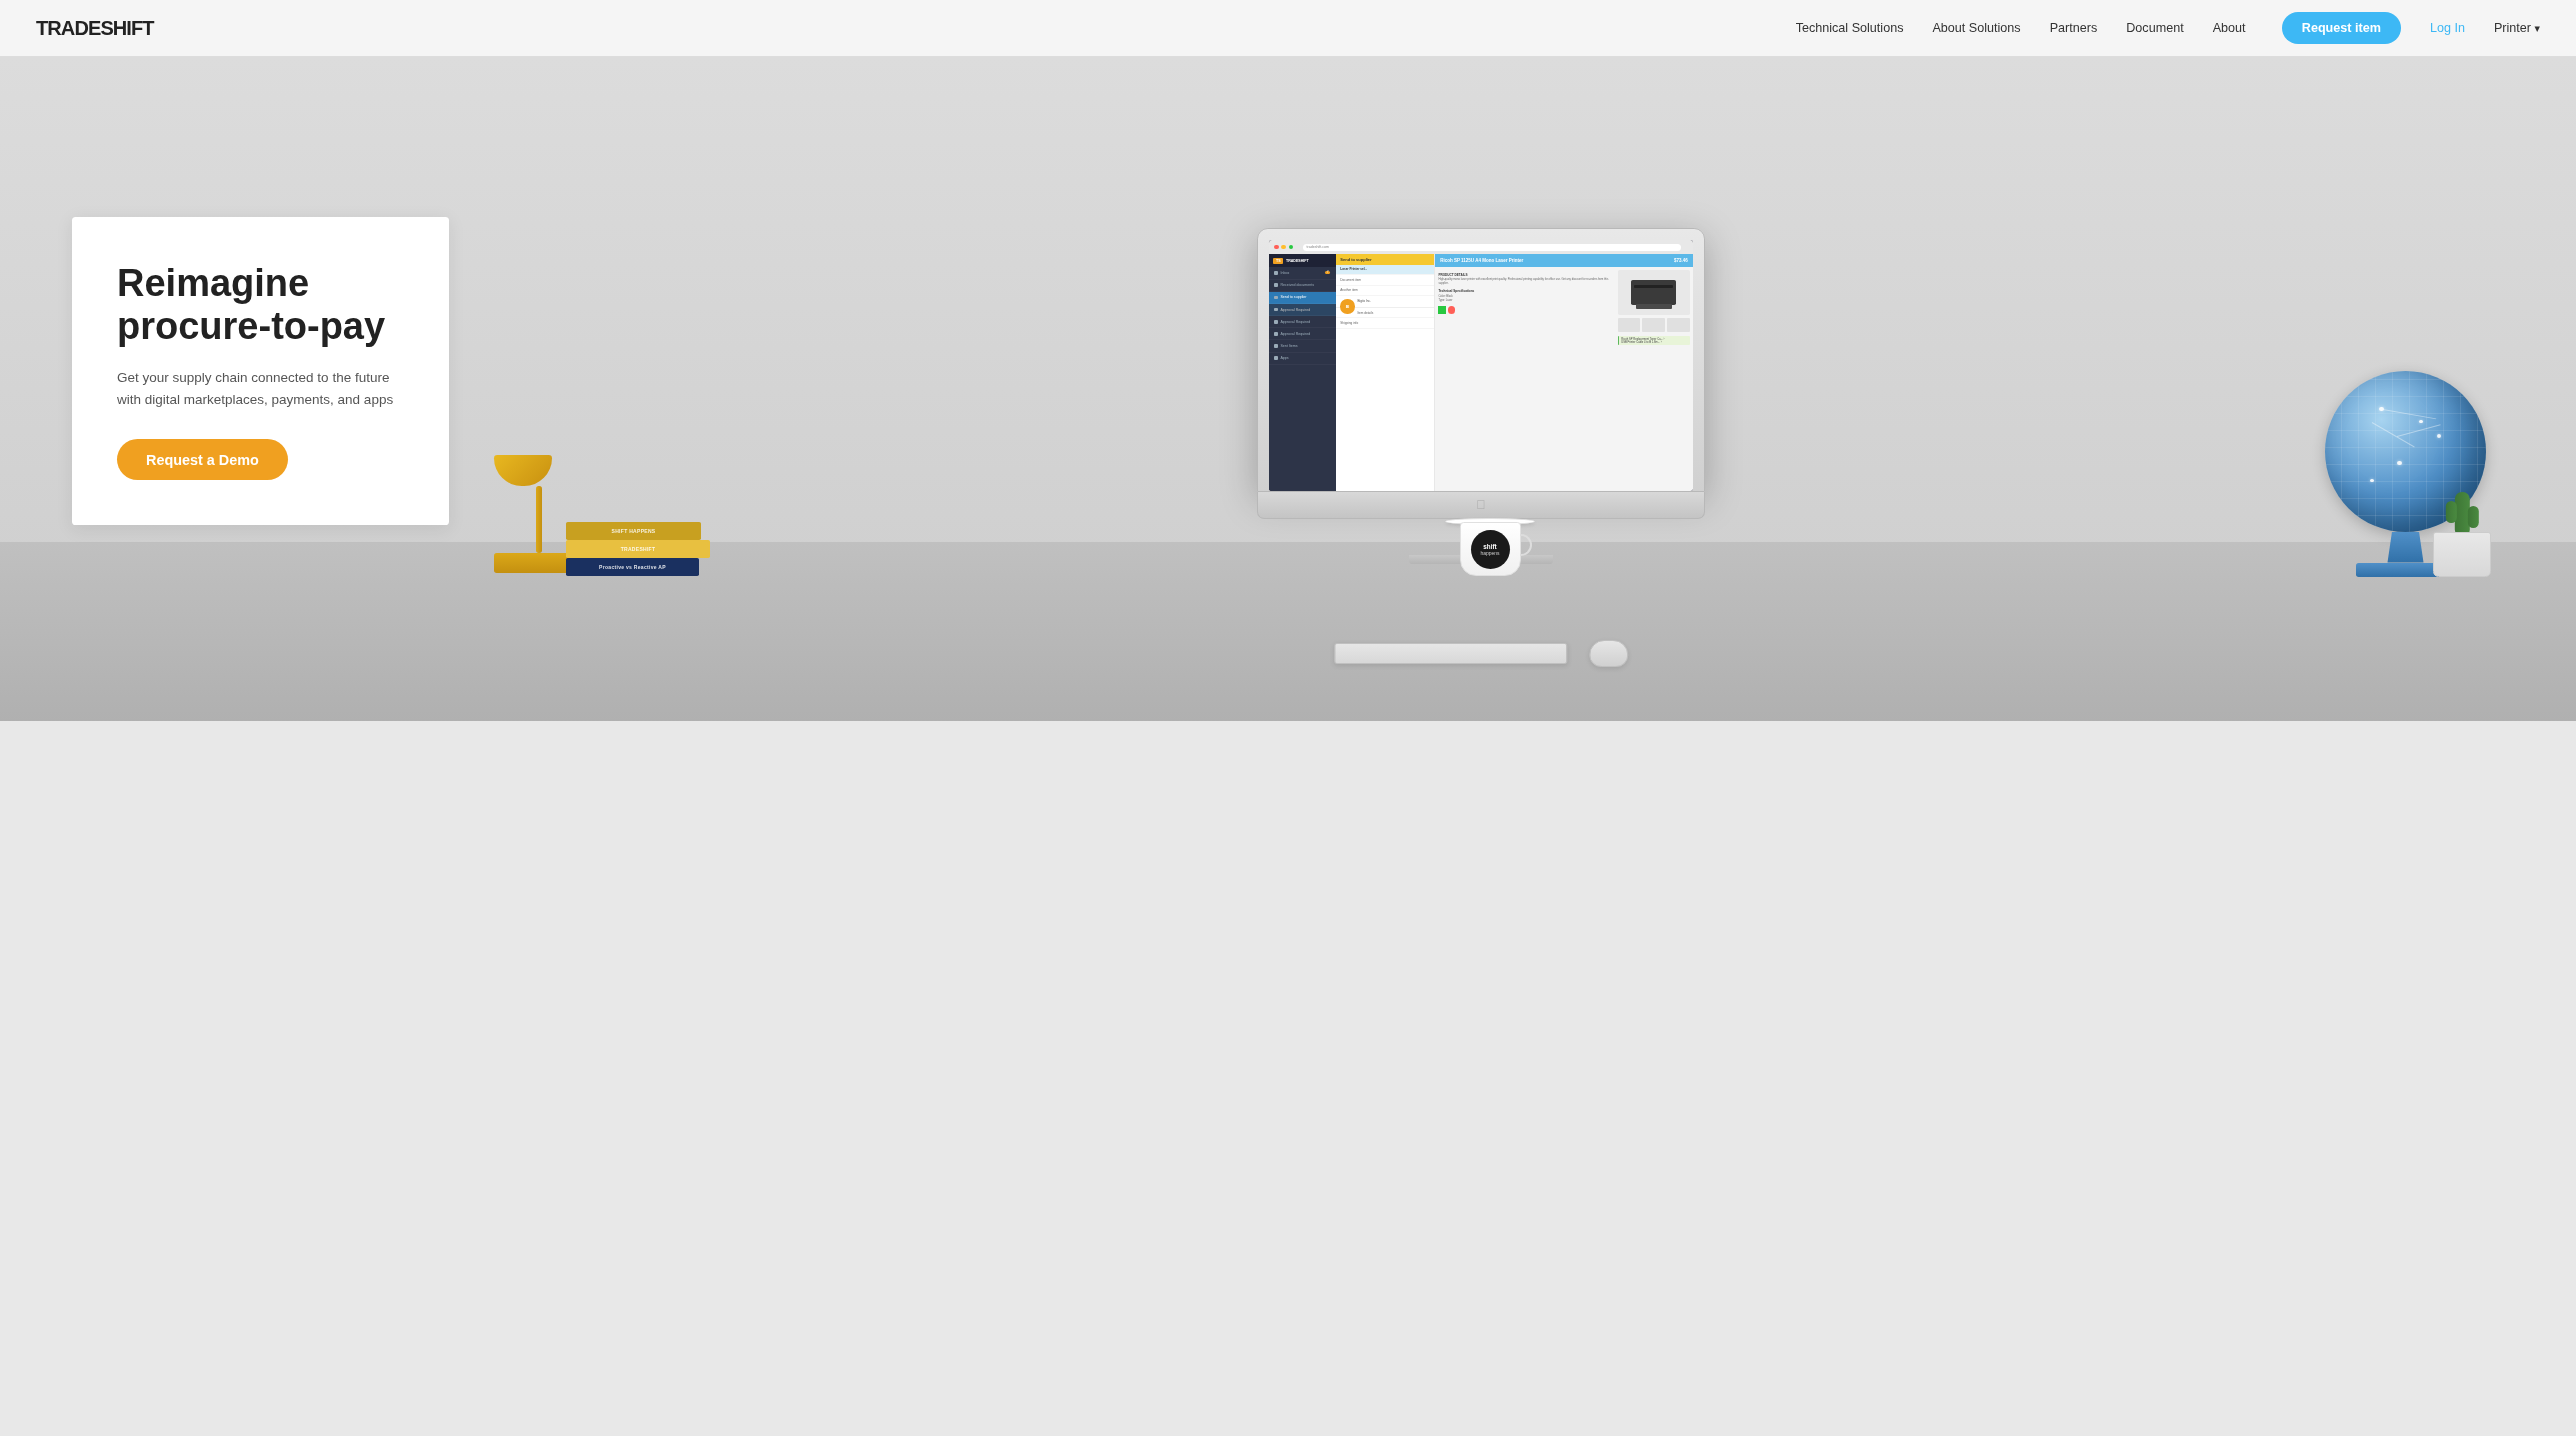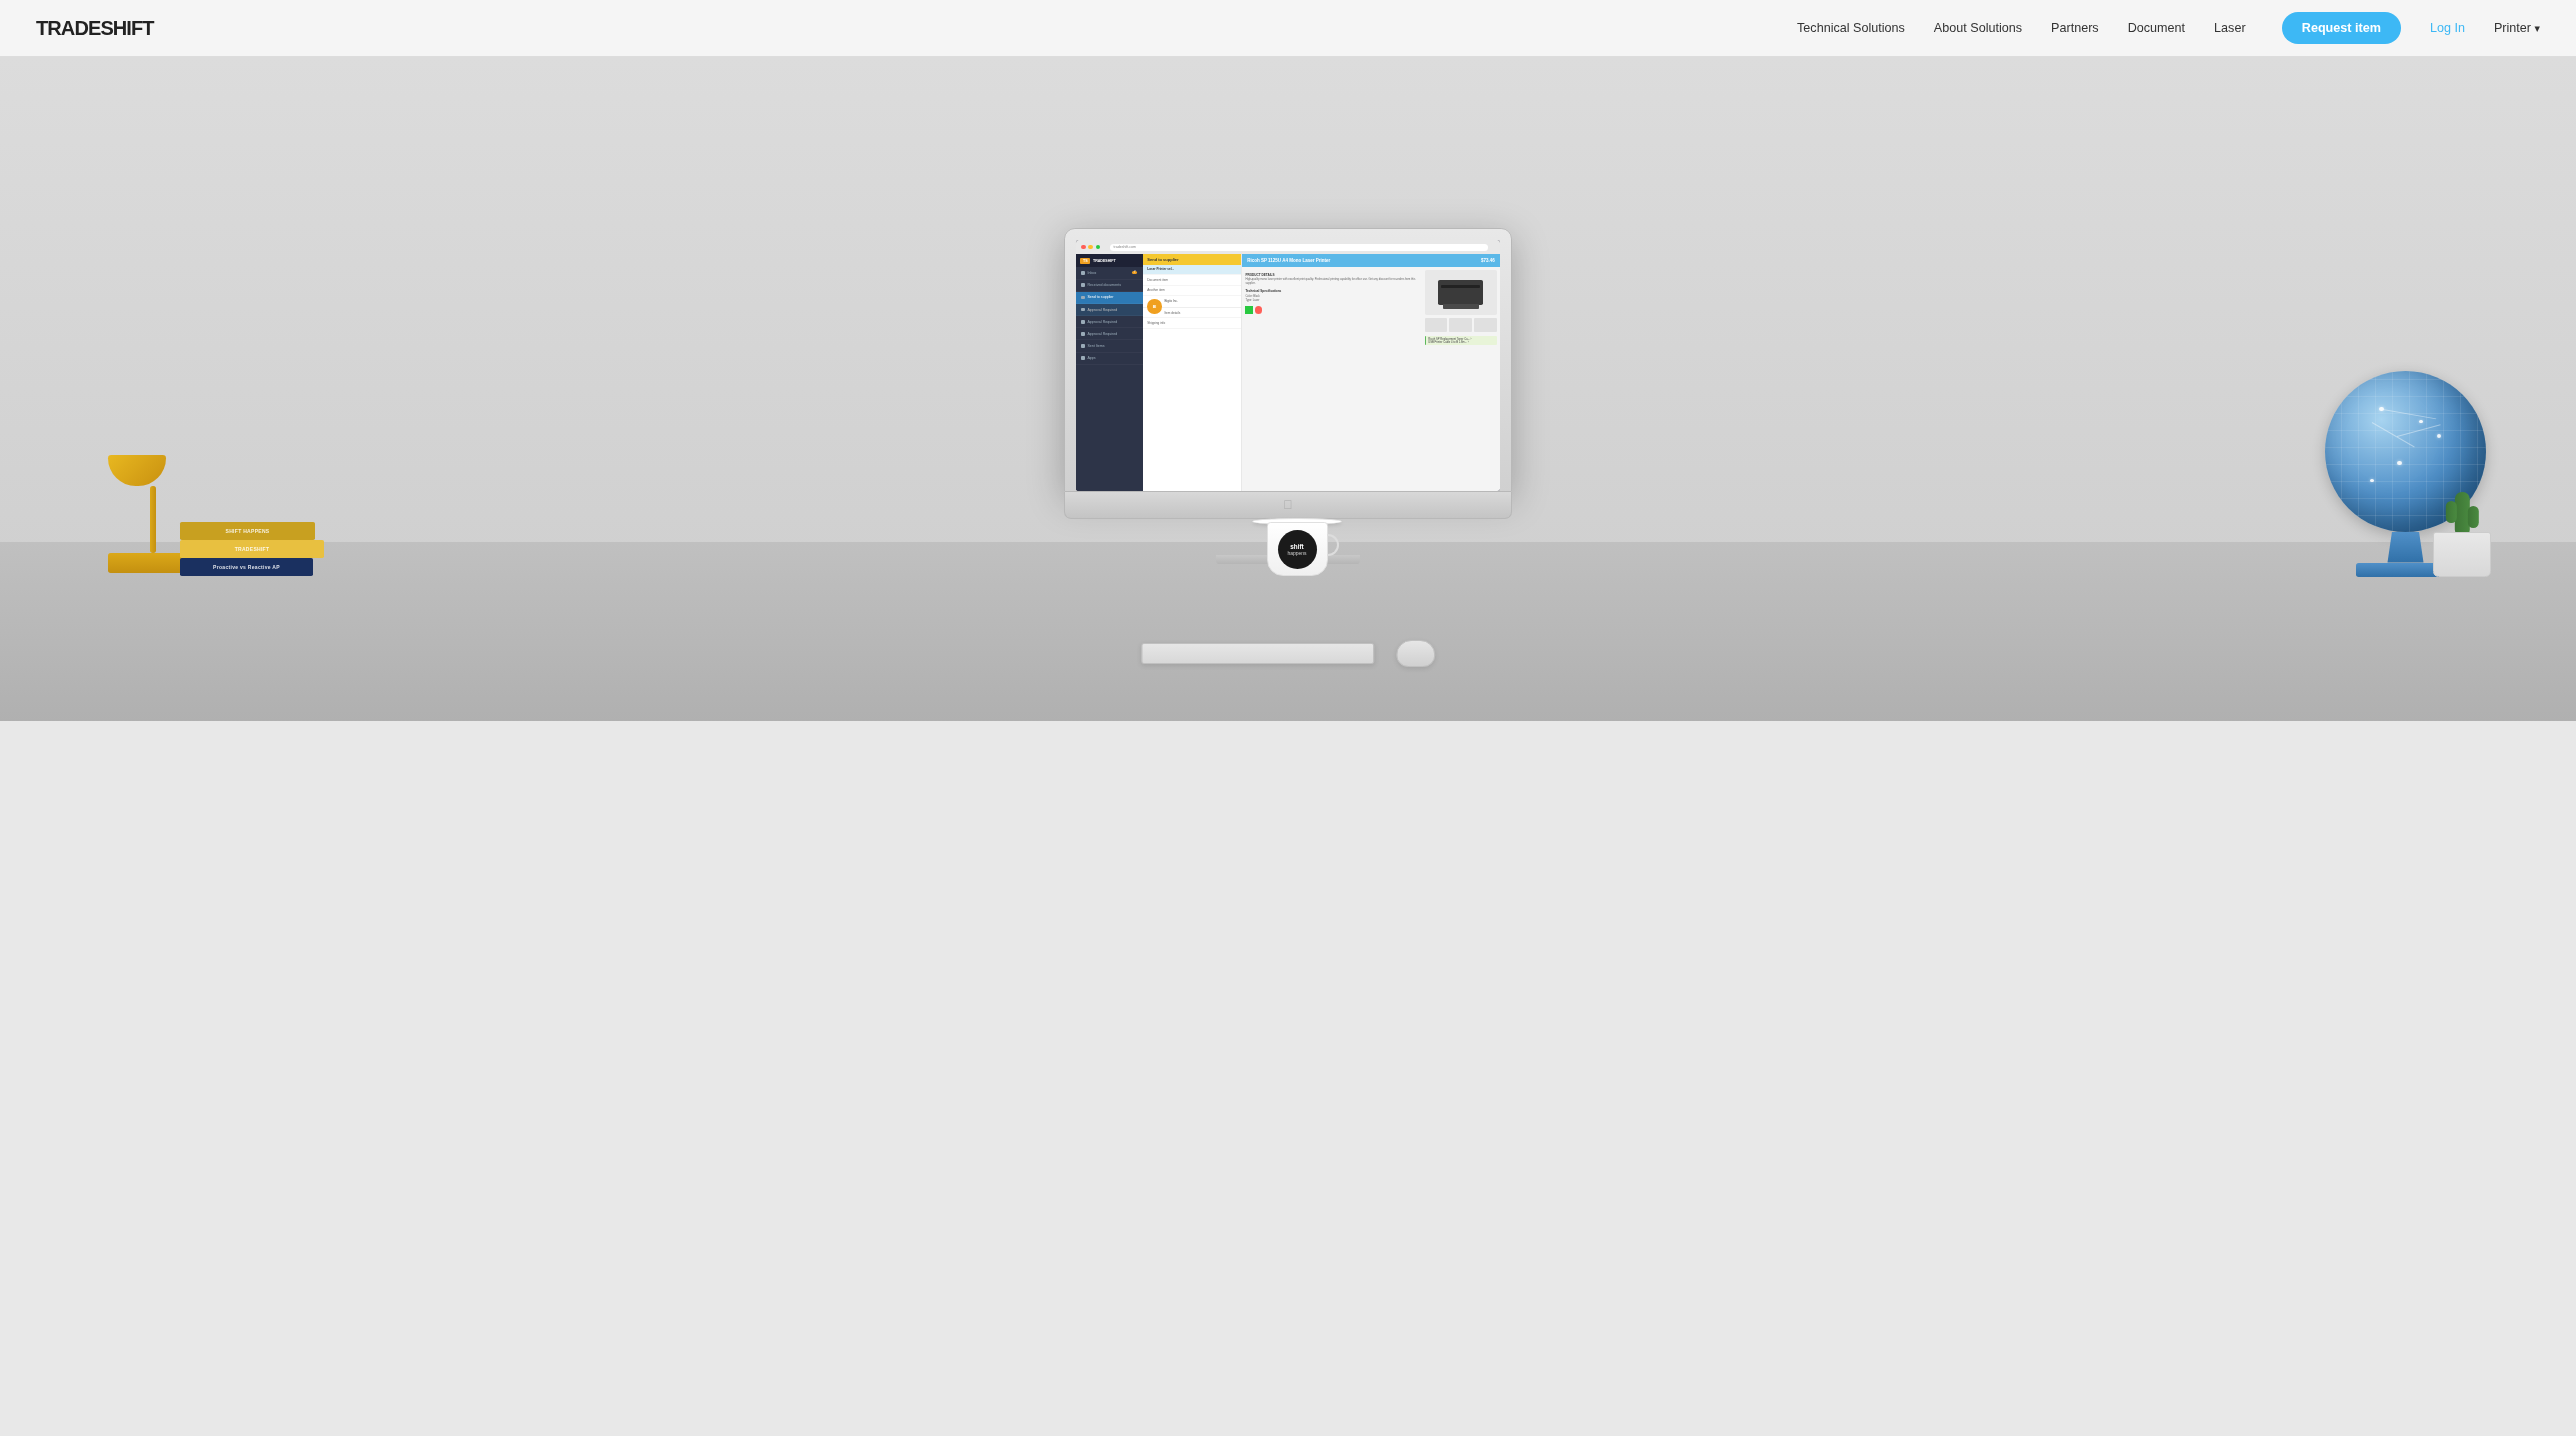--- a/index.html
+++ b/index.html
@@ -652,37 +652,47 @@
 <body>
 
 <header class="header">
   <div class="logo">TRADESHIFT</div>
 
   <nav>
     <a class="nav-link">Technical Solutions</a>
     <a class="nav-link">About Solutions</a>
     <a class="nav-link">Partners</a>
     <a class="nav-link">Document</a>
-    <a class="nav-link">Laser</a>
+    <a class="nav-link">About</a>
 
     <button class="btn-request-demo">Request item</button>
     <button class="btn-login">Log In</button>
     <div class="lang-selector">Printer</div>
   </nav>
 </header>
 
 <section class="hero">
 
   <div class="hero-scene">
     <div class="hero-wall"></div>
     <div class="hero-desk"></div>
   </div>
 
   <div class="hero-layout">
 
+    <div class="hero-left">
+      <div class="hero-card">
+        <h1 class="hero-title">
+          <span>Reimagine</span><br>
+          <span>procure-to-pay</span>
+        </h1>
+        <p class="hero-subtitle">Get your supply chain connected to the future with digital marketplaces, payments, and apps</p>
+        <button class="btn-request-demo-hero">Request a Demo</button>
+      </div>
+    </div>
 
     <div class="hero-right">
 
       <div class="monitor-container">
         <div class="imac-frame">
           <div class="imac-screen-inner">
             <div class="screen-content">
 
               <div class="s-topbar">
                 <span class="s-tl s-red"></span>

